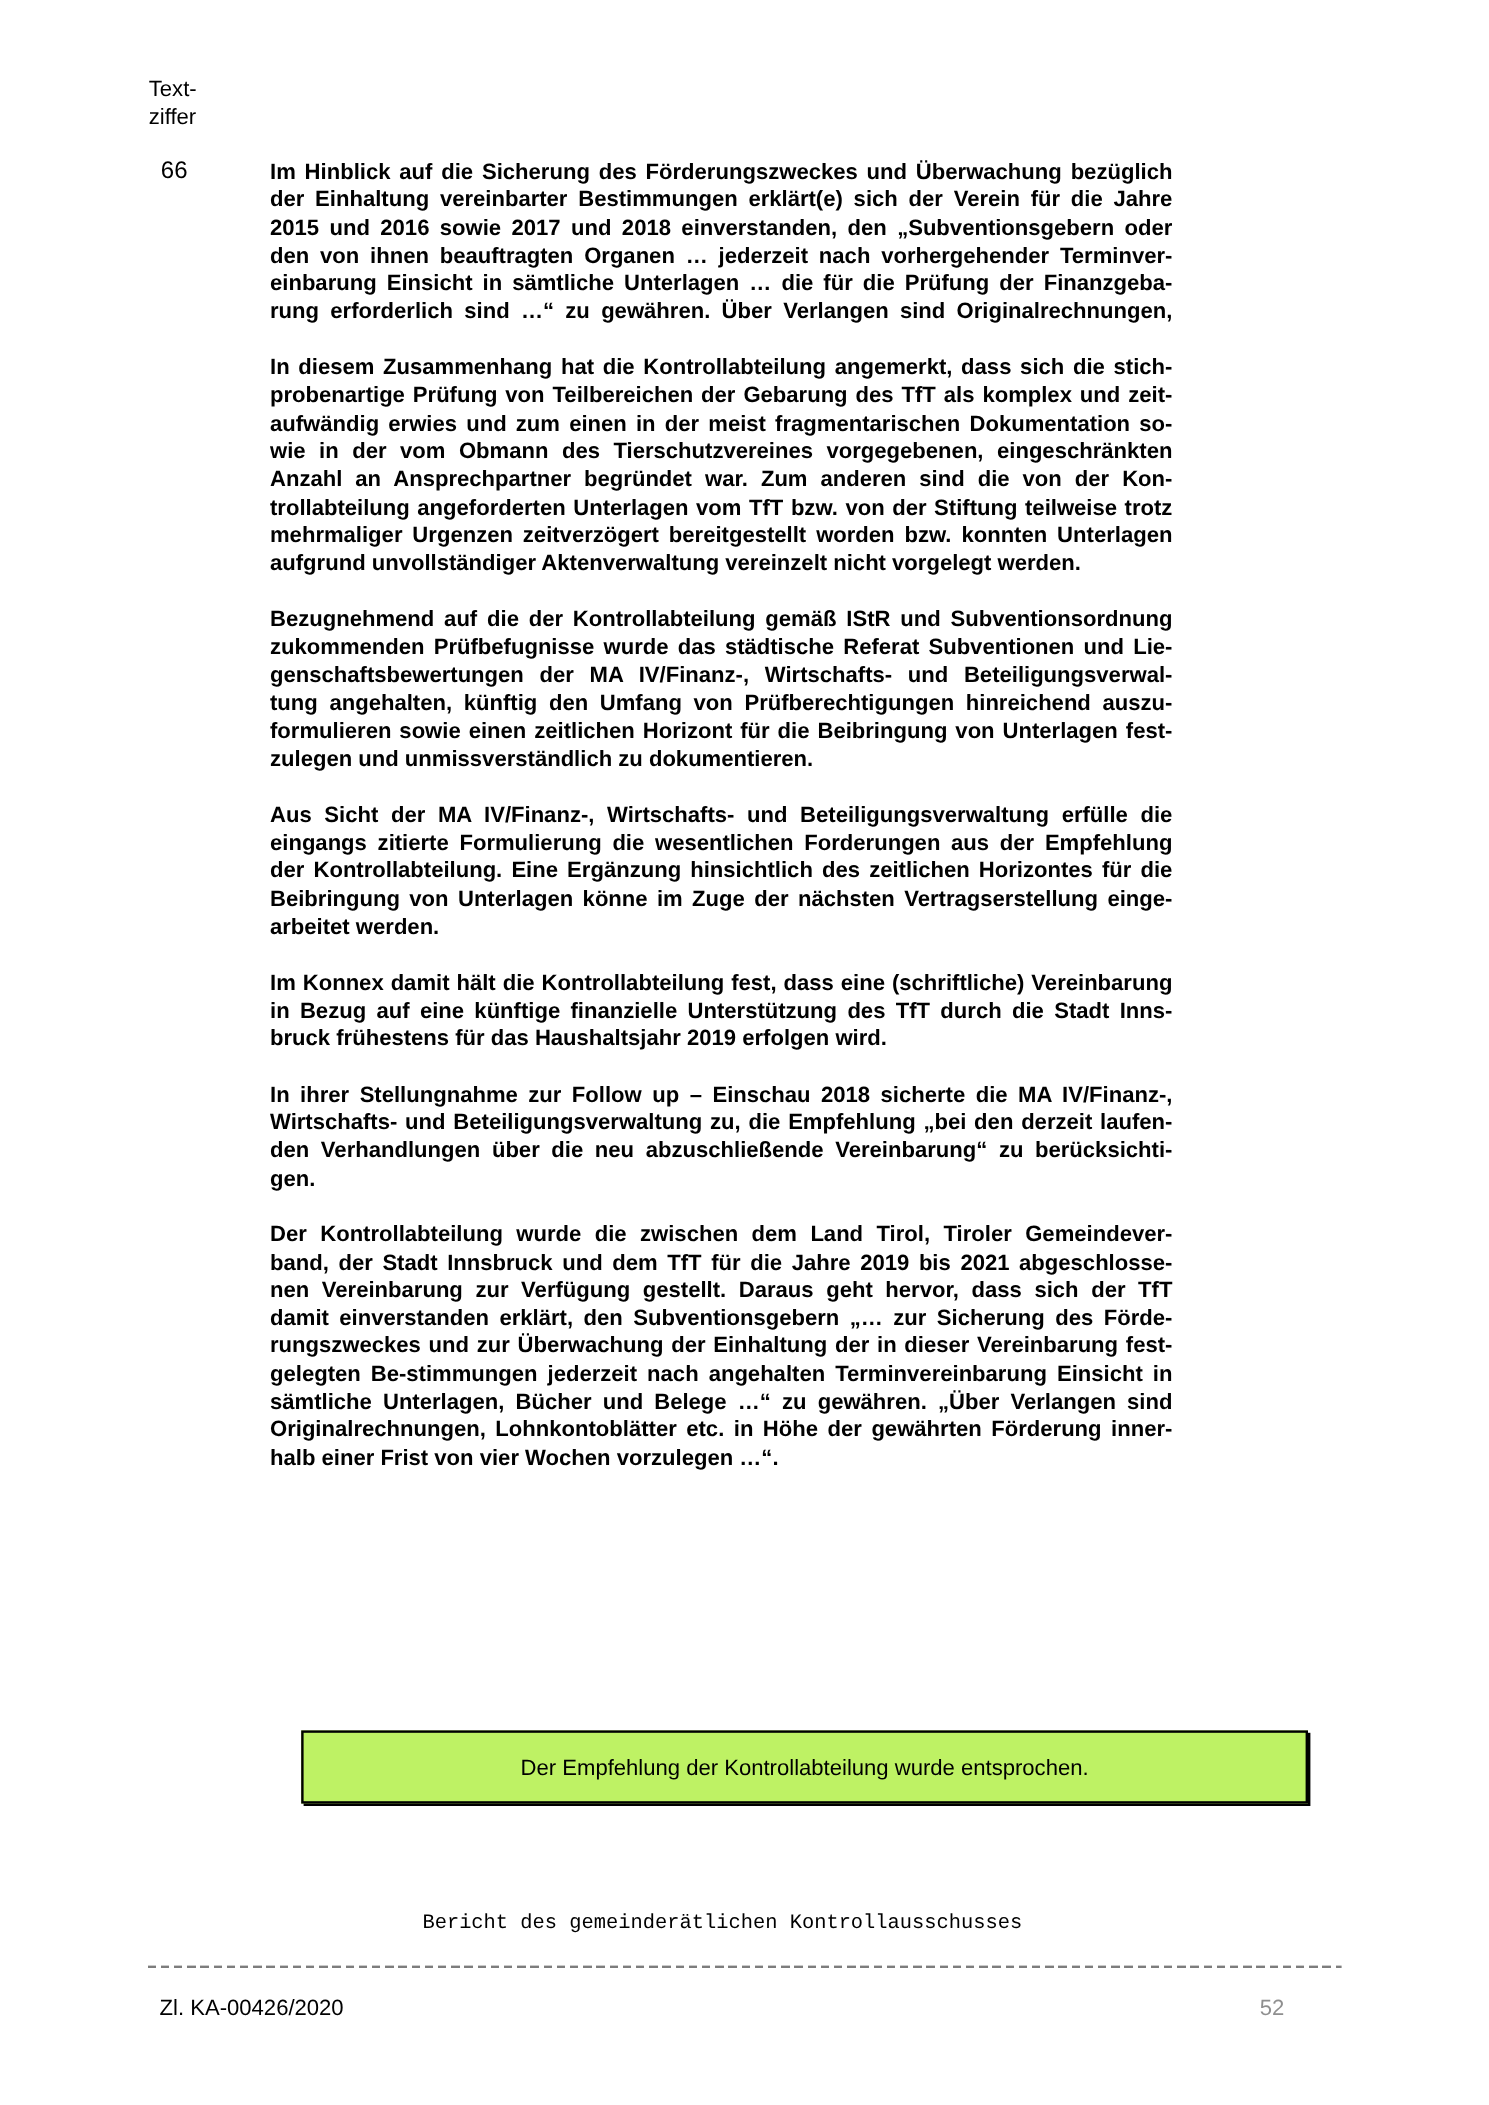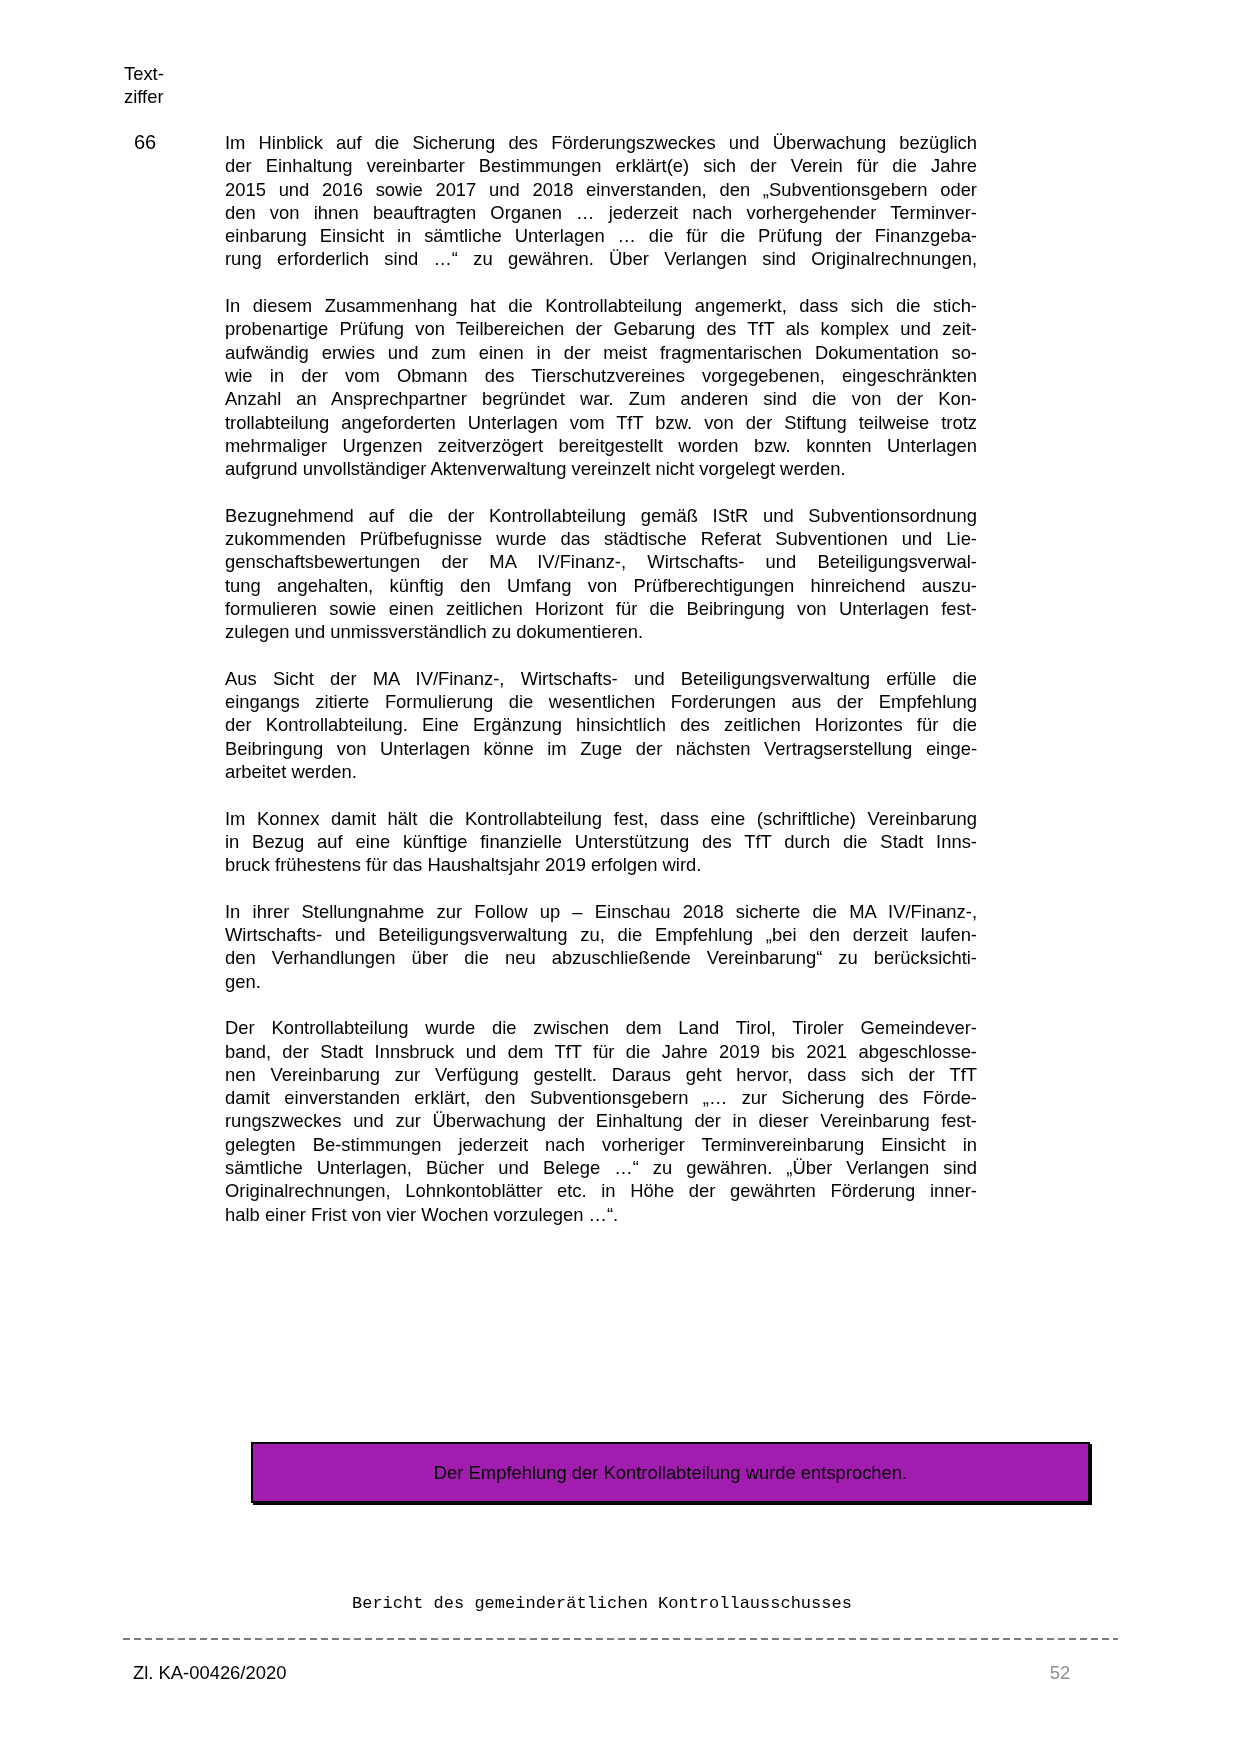--- a/index.html
+++ b/index.html
@@ -30,31 +30,31 @@
     line-height: 23.3px;
   }
   .content {
     position: absolute;
     left: 225px;
     top: 131px;
     width: 752px;
     font-size: 18.4px;
     line-height: 23.3px;
   }
-  .para { margin: 0 0 23.3px 0; }
+  .para { margin: 0 0 23.3px 0; font-weight: bold; }
   .para:last-child { margin-bottom: 0; }
   .line { text-align: justify; text-align-last: justify; }
   .line-last { text-align-last: left; }
   .rec-box {
     position: absolute;
     left: 251px;
     top: 1442px;
     width: 835px;
     height: 57px;
-    background: #a21caf;
+    background: #bef264;
     border: 2px solid #000000;
     box-shadow: 2px 2px 0 #000000;
     display: flex;
     align-items: center;
     justify-content: center;
     font-size: 18.4px;
   }
   .footer-divider {
     position: absolute;
     left: 123px;
@@ -139,21 +139,21 @@
         <div class="line">Wirtschafts- und Beteiligungsverwaltung zu, die Empfehlung „bei den derzeit laufen-</div>
         <div class="line">den Verhandlungen über die neu abzuschließende Vereinbarung“ zu berücksichti-</div>
         <div class="line line-last">gen.</div>
       </div>
     <div class="para">
         <div class="line">Der Kontrollabteilung wurde die zwischen dem Land Tirol, Tiroler Gemeindever-</div>
         <div class="line">band, der Stadt Innsbruck und dem TfT für die Jahre 2019 bis 2021 abgeschlosse-</div>
         <div class="line">nen Vereinbarung zur Verfügung gestellt. Daraus geht hervor, dass sich der TfT</div>
         <div class="line">damit einverstanden erklärt, den Subventionsgebern „… zur Sicherung des Förde-</div>
         <div class="line">rungszweckes und zur Überwachung der Einhaltung der in dieser Vereinbarung fest-</div>
-        <div class="line">gelegten Be-stimmungen jederzeit nach vorheriger Terminvereinbarung Einsicht in</div>
+        <div class="line">gelegten Be-stimmungen jederzeit nach angehalten Terminvereinbarung Einsicht in</div>
         <div class="line">sämtliche Unterlagen, Bücher und Belege …“ zu gewähren. „Über Verlangen sind</div>
         <div class="line">Originalrechnungen, Lohnkontoblätter etc. in Höhe der gewährten Förderung inner-</div>
         <div class="line line-last">halb einer Frist von vier Wochen vorzulegen …“.</div>
       </div>
   </div>
 
   <div class="rec-box">
     <span>Der Empfehlung der Kontrollabteilung wurde entsprochen.</span>
   </div>
 

